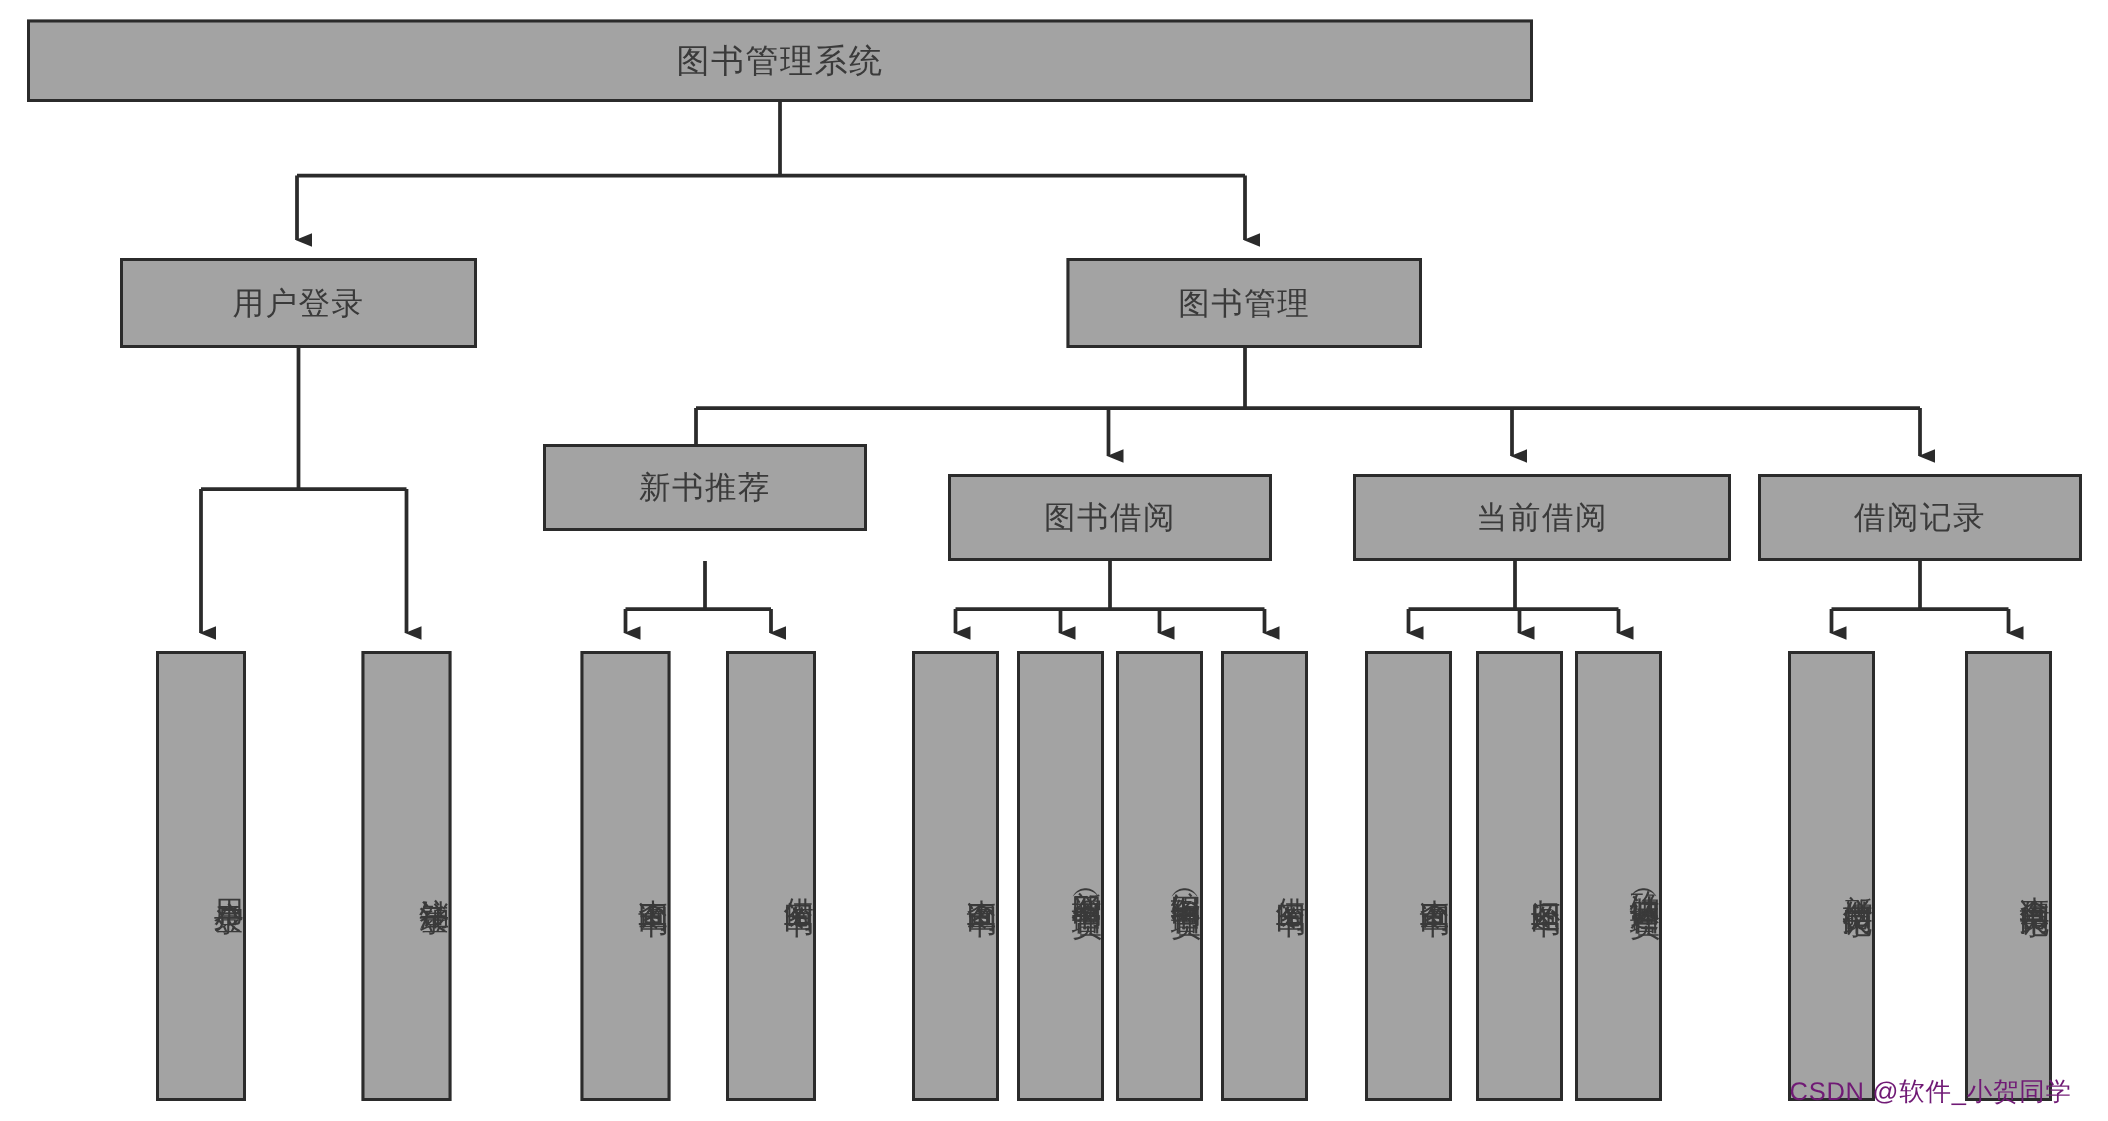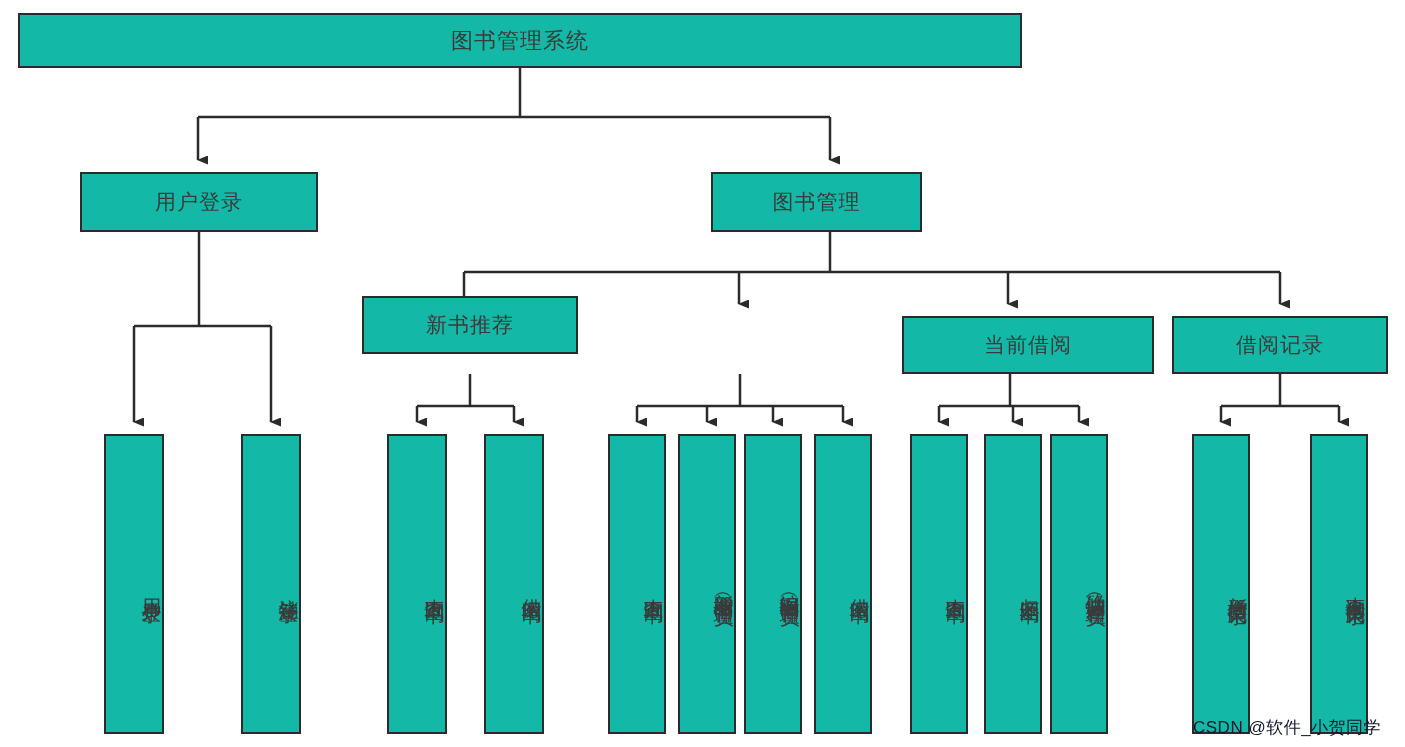--- a/index.html
+++ b/index.html
@@ -21,21 +21,21 @@
     position: absolute;
     left: 0;
     top: 0;
     width: 1405px;
     height: 747px;
   }
   .node {
     position: absolute;
     box-sizing: border-box;
     border: 2px solid #2b2b2b;
-    background: #14b8a6;
+    background: #a3a3a3;
     display: flex;
     align-items: center;
     justify-content: center;
     color: #3a3a3a;
     font-size: 21px;
     letter-spacing: 1px;
     z-index: 2;
   }
   .node.root {
     font-size: 22px;
@@ -50,21 +50,21 @@
     padding-top: 6px;
     line-height: 1;
   }
   .node.vert .vtxt {
     writing-mode: vertical-rl;
     text-orientation: upright;
     display: block;
   }
   .watermark {
     position: absolute;
-    color: #0f172a;
+    color: #701a75;
     font-size: 17px;
     letter-spacing: 0.5px;
     z-index: 3;
     white-space: nowrap;
   }
 </style>
 </head>
 <body>
 
 <div id="diagram-root">
@@ -119,26 +119,29 @@
     </g>
   </svg>
 
   <div class="node root" style="left:18px; top:13px; width:1004px; height:55px;">
     <span>图书管理系统</span>
   </div>
 
   <div class="node" style="left:80px; top:172px; width:238px; height:60px;">
     <span>用户登录</span>
   </div>
-  <div class="node" style="left:711px; top:172px; width:211px; height:60px;">
+  <div class="node" style="left:711px; top:172px; width:237px; height:60px;">
     <span>图书管理</span>
   </div>
 
   <div class="node" style="left:362px; top:296px; width:216px; height:58px;">
     <span>新书推荐</span>
+  </div>
+  <div class="node" style="left:632px; top:316px; width:216px; height:58px;">
+    <span>图书借阅</span>
   </div>
   <div class="node" style="left:902px; top:316px; width:252px; height:58px;">
     <span>当前借阅</span>
   </div>
   <div class="node" style="left:1172px; top:316px; width:216px; height:58px;text-align:right;">
     <span>借阅记录</span>
   </div>
 
   <div class="node vert" style="left:104px; top:434px; width:60px; height:300px;">
     <span class="vtxt">用户登录</span>

